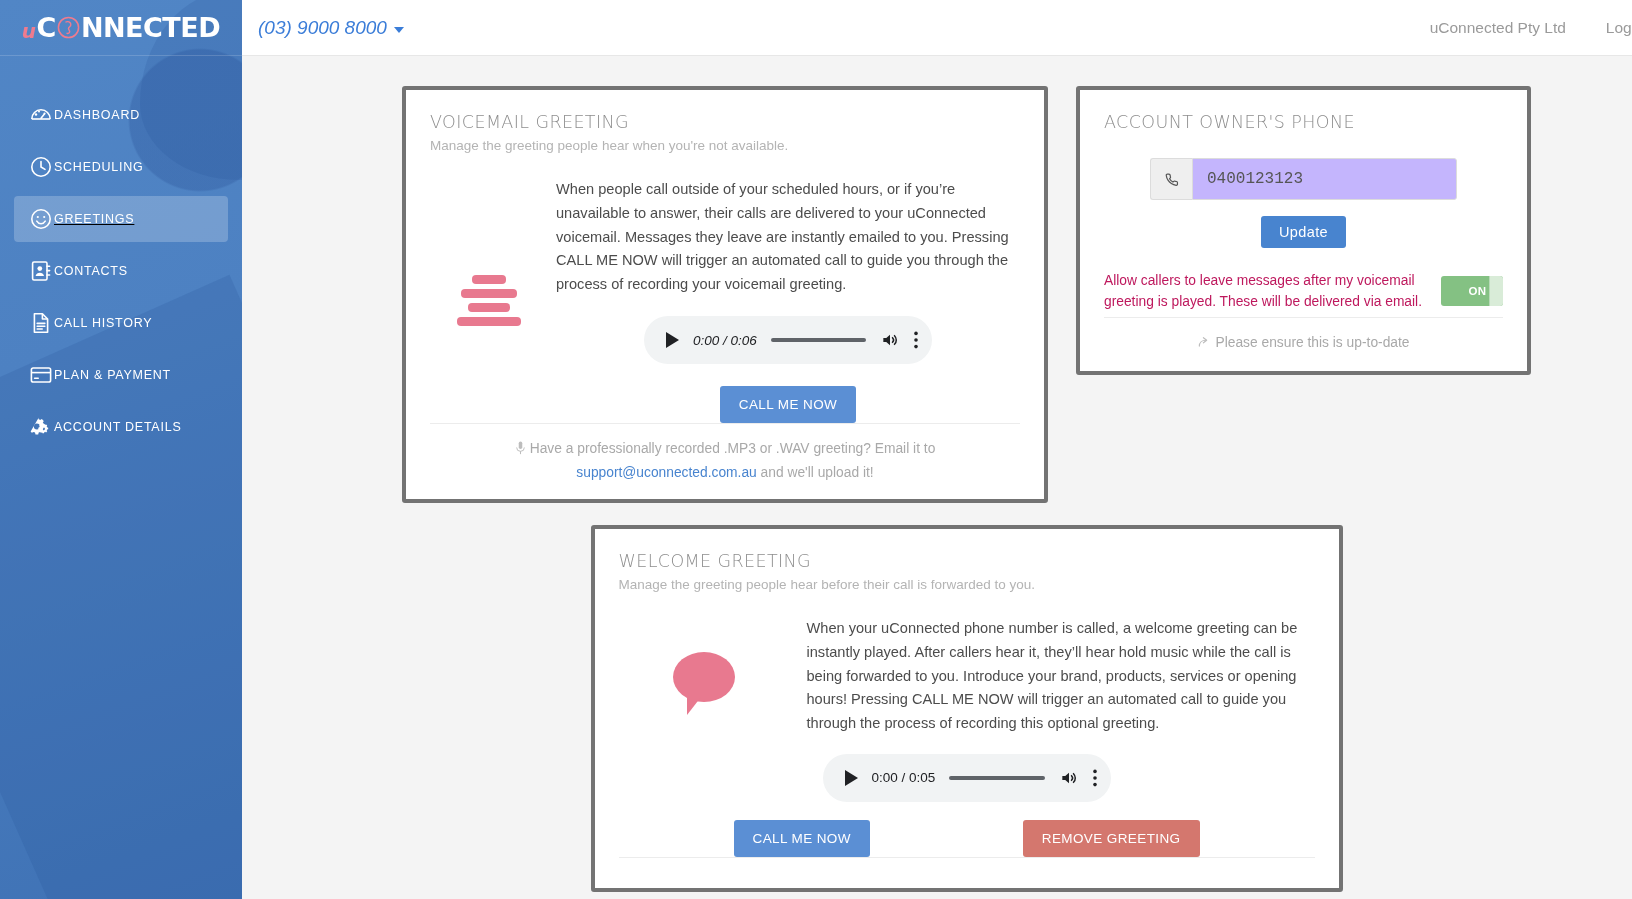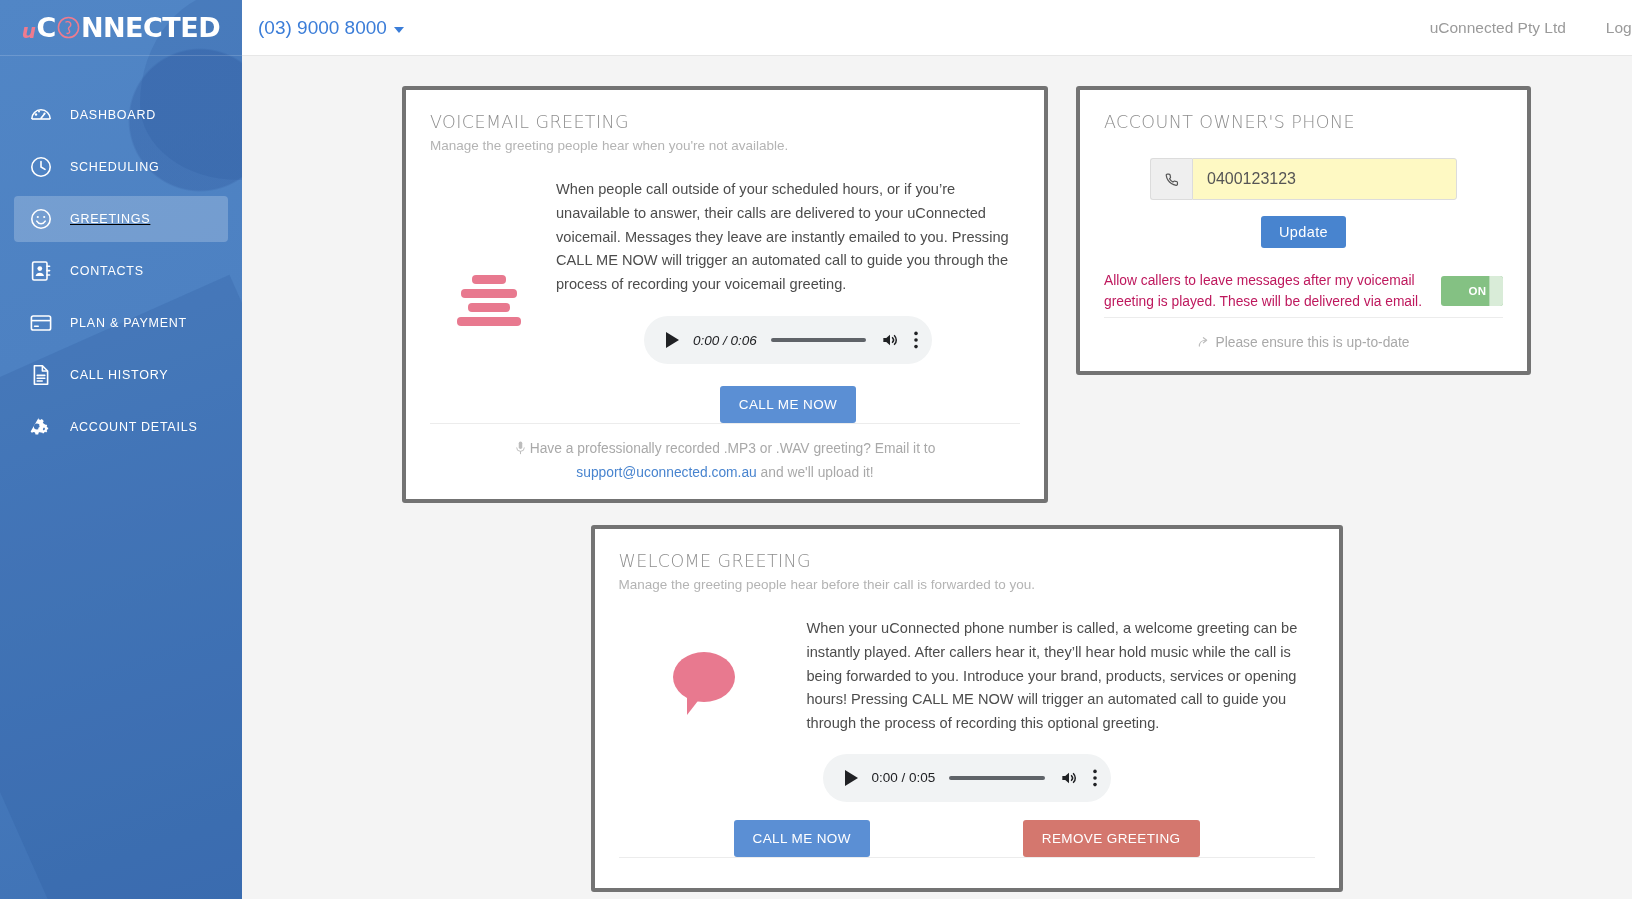--- a/index.html
+++ b/index.html
@@ -51,21 +51,21 @@
     font-size: 20px; margin-right: 1px; position: relative; top: 3px;
   }
   .logo .o-phone {
     display:inline-block; width: 23px; height: 23px; position: relative;
     margin: 0 1px;
   }
   .logo .o-phone svg { display:block; }
 
   .nav { position: relative; padding-top: 30px; }
   .nav-item {
-    display: flex; align-items: center; gap: 16px;
+    display: flex; align-items: center; gap: 0;
     height: 46px; margin: 6px 14px; padding: 0 14px;
     border-radius: 4px; cursor: pointer;
   }
   .nav-item.active { background: rgba(255,255,255,0.22); text-decoration: underline; }
   .nav-ico {
     width: 26px; height: 26px; flex: 0 0 26px;
     display:flex; align-items:center; justify-content:center;
     color: #ffffff;
   }
   .nav-ico svg { display:block; }
@@ -77,21 +77,21 @@
   
   .main { flex: 1 1 auto; height: 899px; display: flex; flex-direction: column; background: #f4f4f4; }
   .topbar {
     height: 56px; flex: 0 0 56px; background: #ffffff;
     border-bottom: 1px solid #e7e7e7;
     display:flex; align-items:center; justify-content: space-between;
     padding: 0 30px 0 16px;
   }
   .phone-select {
     display:flex; align-items:center; gap: 7px;
-    color: #3b7dd8; font-size: 19px; cursor: pointer;
+    color: #3b7dd8; font-size: 19px; cursor: pointer; font-style: italic;
   }
   .caret {
     width: 0; height: 0; border-left: 5px solid transparent;
     border-right: 5px solid transparent; border-top: 6px solid #3b7dd8;
     margin-top: 4px;
   }
   .topbar-right { display:flex; align-items:center; gap: 40px; }
   .topbar-link { color: #9a9a9a; font-size: 15.5px; cursor: pointer; }
 
   .content { flex: 1 1 auto; overflow: hidden; padding: 30px 0 0 0; }
@@ -155,21 +155,21 @@
   
   .input-group { display:flex; margin: 26px 0 0 0; padding: 0 46px; }
   .input-addon {
     width: 42px; flex:0 0 42px; border:1px solid #dcdcdc; border-right:none;
     background:#efefef; border-radius: 3px 0 0 3px;
     display:flex; align-items:center; justify-content:center; color:#555;
   }
   .phone-input {
     flex: 1 1 auto; border: 1px solid #dcdcdc; border-radius: 0 3px 3px 0;
     height: 42px; padding: 0 14px; font-size: 16px; color: #555;
-    font-family:Liberation Sans, sans-serif; outline: none; background:#fef9c3;
+    font-family:Liberation Mono, monospace; outline: none; background:#c4b5fd;
   }
   .update-row { display:flex; justify-content:center; margin-top: 16px; }
   .toggle-row {
     display:flex; align-items:center; gap: 16px; margin-top: 22px;
     padding-bottom: 4px;
   }
   .toggle-text { flex:1 1 auto; font-size: 13.8px; color: #be185d; line-height:1.55; }
   .switch {
     width: 62px; height: 30px; background: #84c183; border-radius: 3px;
     display:flex; align-items:center; position:relative; cursor:pointer; flex:0 0 62px;justify-content:center;
@@ -268,37 +268,37 @@
             <circle cx="10.8" cy="9.6" r="2.4" fill="#fff" stroke="none"></circle>
             <path d="M6.6 17c.5-2.2 2.2-3.3 4.2-3.3s3.7 1.1 4.2 3.3z" fill="#fff" stroke="none"></path>
           </svg>
         </span>
         <span class="nav-label">CONTACTS</span>
       </div>
 
       <div class="nav-item">
         <span class="nav-ico">
           <svg width="24" height="24" viewBox="0 0 24 24" fill="none" stroke="#fff" stroke-width="1.6">
+            <path d="M5.4 2.8h8l5.2 5.2v13.2H5.4z" stroke-linejoin="round"></path>
+            <path d="M13.4 2.8V8h5.2" stroke-linejoin="round"></path>
+            <path d="M8.2 12.4h7.6M8.2 15.2h7.6M8.2 18h5" stroke-linecap="round"></path>
+          </svg>
+        </span>
+        <span class="nav-label">CALL HISTORY</span>
+      </div>
+
+      <div class="nav-item">
+        <span class="nav-ico">
+          <svg width="24" height="24" viewBox="0 0 24 24" fill="none" stroke="#fff" stroke-width="1.6">
             <rect x="2.4" y="5" width="19.2" height="14" rx="1.8"></rect>
             <path d="M2.4 9.6h19.2"></path>
             <path d="M5.6 15.2h3.6" stroke-linecap="round"></path>
           </svg>
         </span>
         <span class="nav-label">PLAN &amp; PAYMENT</span>
-      </div>
-
-      <div class="nav-item">
-        <span class="nav-ico">
-          <svg width="24" height="24" viewBox="0 0 24 24" fill="none" stroke="#fff" stroke-width="1.6">
-            <path d="M5.4 2.8h8l5.2 5.2v13.2H5.4z" stroke-linejoin="round"></path>
-            <path d="M13.4 2.8V8h5.2" stroke-linejoin="round"></path>
-            <path d="M8.2 12.4h7.6M8.2 15.2h7.6M8.2 18h5" stroke-linecap="round"></path>
-          </svg>
-        </span>
-        <span class="nav-label">CALL HISTORY</span>
       </div>
 
       <div class="nav-item">
         <span class="nav-ico">
           <svg width="24" height="24" viewBox="0 0 24 24" fill="#fff">
             <path d="M9.2 2.4l.5 1.9c.5.15 1 .35 1.4.62l1.75-.9 1.9 1.9-.9 1.75c.27.43.47.9.62 1.4l1.93.5v2.68l-1.93.5c-.15.5-.35.97-.62 1.4l.9 1.75-1.9 1.9-1.75-.9c-.43.27-.9.47-1.4.62l-.5 1.93H6.5l-.5-1.93c-.5-.15-.97-.35-1.4-.62l-1.75.9-1.2-1.2 7.55-13.2zM7.85 8.6a3 3 0 1 0 0 6 3 3 0 0 0 0-6z"></path>
             <path d="M17.6 14.2l.35 1.2c.3.1.6.22.87.4l1.1-.56 1.18 1.18-.56 1.1c.17.27.3.56.4.87l1.2.35v1.66l-1.2.35c-.1.3-.23.6-.4.87l.56 1.1-1.18 1.18-1.1-.56c-.27.17-.57.3-.87.4l-.35 1.2h-1.66l-.35-1.2c-.3-.1-.6-.23-.87-.4l-1.1.56-1.18-1.18.56-1.1c-.17-.27-.3-.57-.4-.87l-1.2-.35v-1.66l1.2-.35c.1-.3.23-.6.4-.87l-.56-1.1 1.18-1.18 1.1.56c.27-.18.57-.3.87-.4l.35-1.2zm-.83 3.85a1.85 1.85 0 1 0 0 3.7 1.85 1.85 0 0 0 0-3.7z" transform="translate(-1.2,-4.6) scale(0.92)"></path>
           </svg>
         </span>
         <span class="nav-label">ACCOUNT DETAILS</span>

